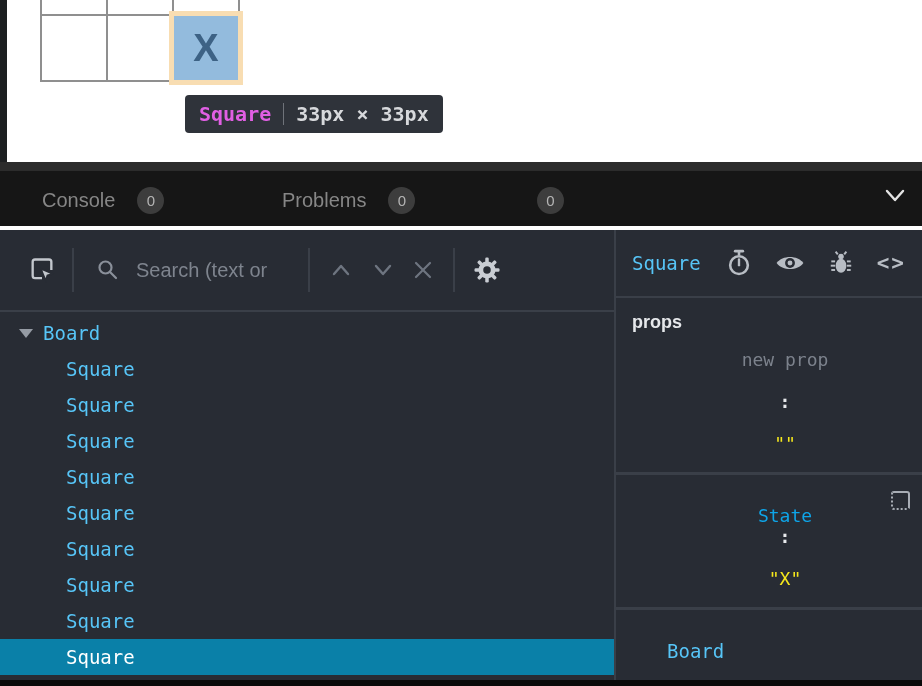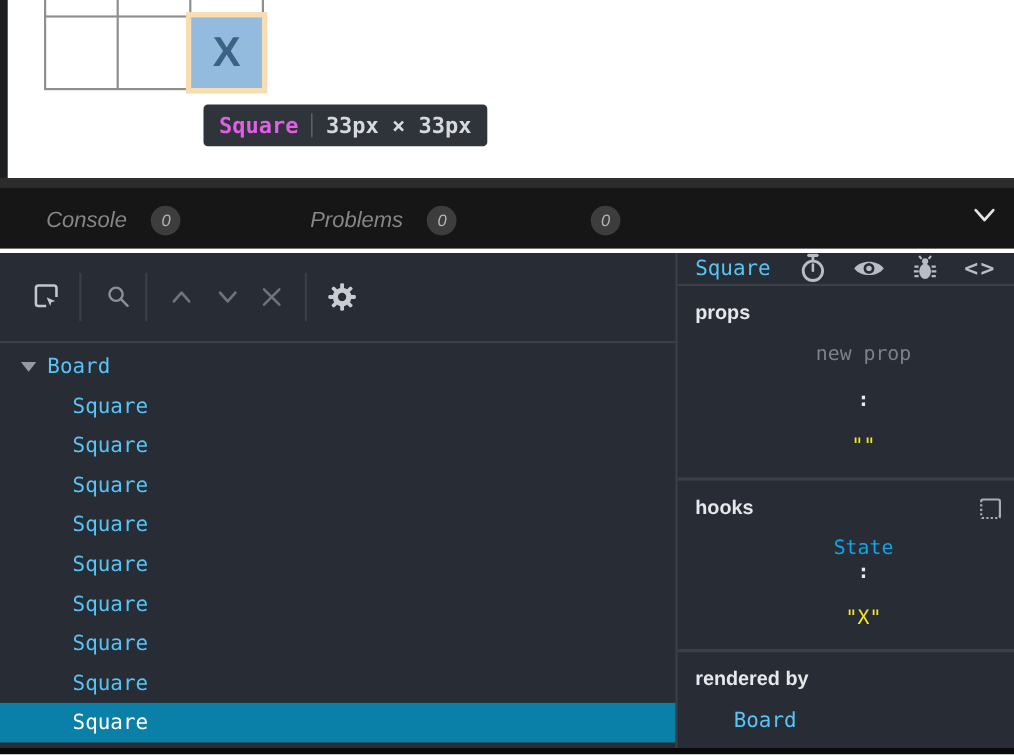--- a/index.html
+++ b/index.html
@@ -14,21 +14,21 @@
   .cell{background:#ffffff;position:relative;display:flex;align-items:center;justify-content:center;}
   .cell.marked{background:#93bbdd;outline:5px solid #f8ddb2;z-index:2;}
   .cell.marked .mark{font-weight:bold;font-size:38px;color:#3d6285;font-family:"Liberation Sans",sans-serif;}
   .inspect-tooltip{position:absolute;left:185px;top:95px;height:38px;background:#2f333a;
          border-radius:4px;display:flex;align-items:center;padding:0 14px;gap:12px;
          font-family:"DejaVu Sans Mono",monospace;font-weight:bold;font-size:20px;z-index:5;}
   .tt-name{color:#e15fe4;}
   .tt-divider{width:1px;height:22px;background:#6f737a;}
   .tt-size{color:#d7d9dc;}
   
-  .tab-bar{position:absolute;left:0;top:162px;width:922px;height:64px;background:#161616;font-style:italic;}
+  .tab-bar{position:absolute;left:0;top:162px;width:922px;height:64px;background:#161616;}
   .tab-bar-topstrip{position:absolute;left:0;top:0;width:100%;height:9px;background:#2c2c2c;}
   .tab{position:absolute;top:9px;height:59px;display:flex;align-items:center;gap:22px;
        font-size:20px;color:#868686;cursor:default;}
   .tab.active{color:#ffffff;font-weight:bold;}
   .tab-console{left:42px;} .tab-problems{left:282px;} .tab-react{left:537px;}
   .badge{min-width:27px;height:27px;border-radius:14px;background:#3d3d3d;color:#b5b5b5;
          display:flex;align-items:center;justify-content:center;font-size:15px;font-weight:normal;}
   .tabbar-chevron{position:absolute;left:884px;top:27px;}
   
   .devtools{position:absolute;left:0;top:230px;width:922px;height:450px;background:#282c34;
@@ -126,20 +126,21 @@
             <polygon points="11,11 21,15.2 16.6,16.6 15.2,21" fill="#c3c7cd" stroke="#282c34" stroke-width="1.4"></polygon>
           </svg>
         </span>
         <span class="vdiv"></span>
         <span style="margin-left:22px;">
           <svg width="24" height="24" viewBox="0 0 24 24">
               <circle cx="9.5" cy="9.5" r="6" fill="none" stroke="#8a909a" stroke-width="2.2"></circle>
               <line x1="14" y1="14" x2="20" y2="20" stroke="#8a909a" stroke-width="2.2" stroke-linecap="round"></line>
             </svg>
         </span>
+        <input class="search-input" type="text" placeholder="Search (text or" style="">
         <span class="vdiv" style="margin-left:12px;"></span>
         <span style="margin-left:20px;">
           <svg width="22" height="14" viewBox="0 0 22 14">
               <polyline points="4,11 11,3 18,11" fill="none" stroke="#6e7580" stroke-width="2.4" stroke-linecap="round" stroke-linejoin="round"></polyline>
             </svg>
         </span>
         <span style="margin-left:20px;">
           <svg width="22" height="14" viewBox="0 0 22 14">
               <polyline points="4,3 11,11 18,3" fill="none" stroke="#6e7580" stroke-width="2.4" stroke-linecap="round" stroke-linejoin="round"></polyline>
             </svg>
@@ -242,32 +243,30 @@
         <div class="kv-row">
           <span class="k-muted">new prop</span>
           <span class="sp">&nbsp;&nbsp;</span>
           <span class="colon">:</span>
           <span class="sp">&nbsp;&nbsp;</span>
           <span class="v-yellow">""</span>
         </div>
       </div>
 
       <div class="section">
-        <div class="sec-label">hooks</div>
         <span class="hooks-icon"></span>
         <div class="kv-row">
           <span class="k-purple">State</span>
           <span class="colon">:</span>
           <span class="sp">&nbsp;&nbsp;</span>
           <span class="v-yellow">"X"</span>
         </div>
       </div>
 
       <div class="section">
-        <div class="sec-label">rendered by</div>
         <div class="rendered-row">
           <span class="link-cyan">Board</span>
         </div>
       </div>
     </div>
   </div>
 
   <div class="bottom-strip"></div>
 </div>
 

